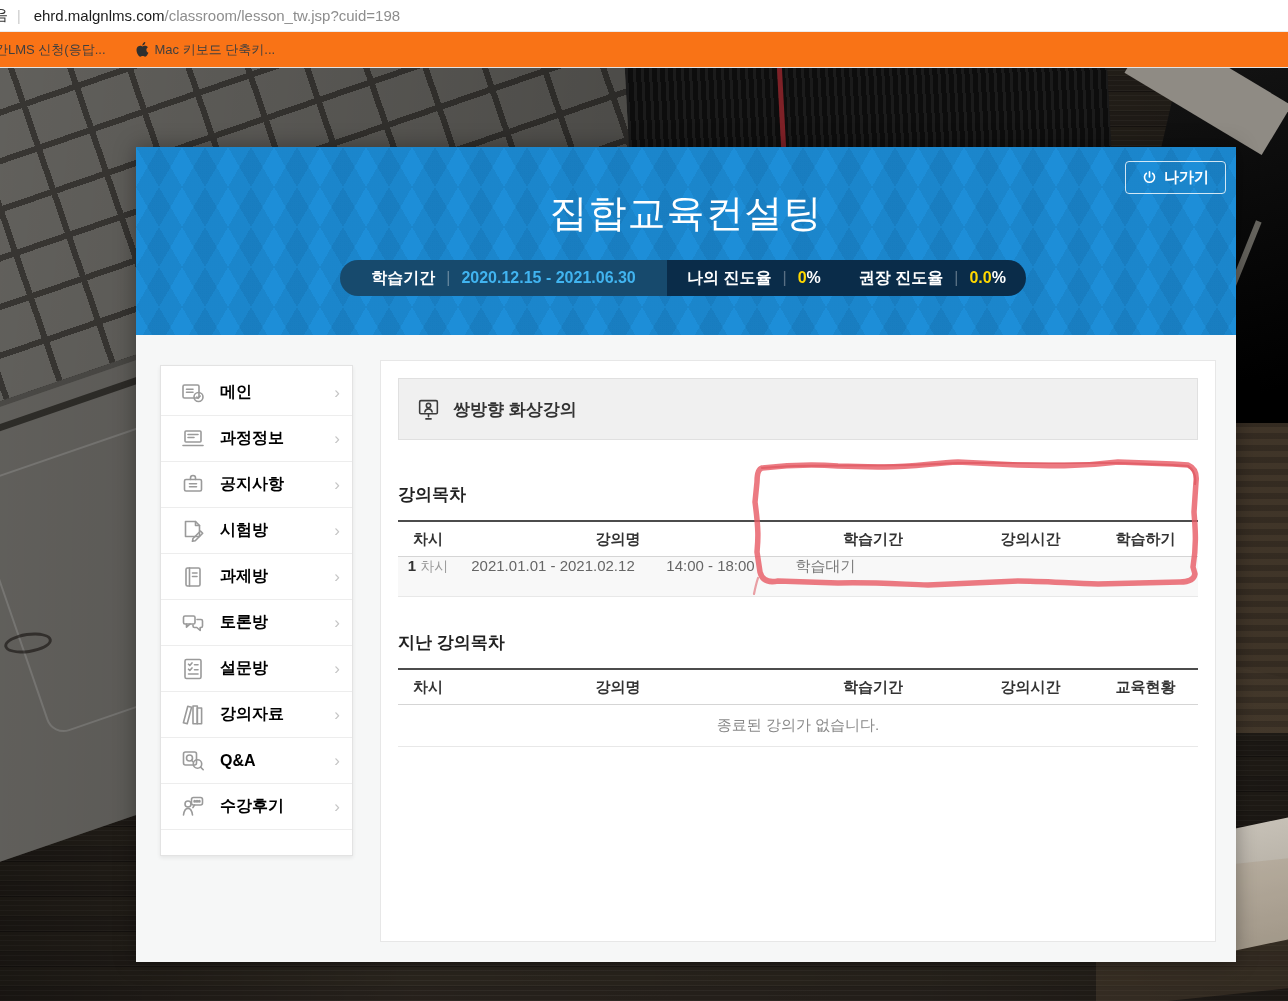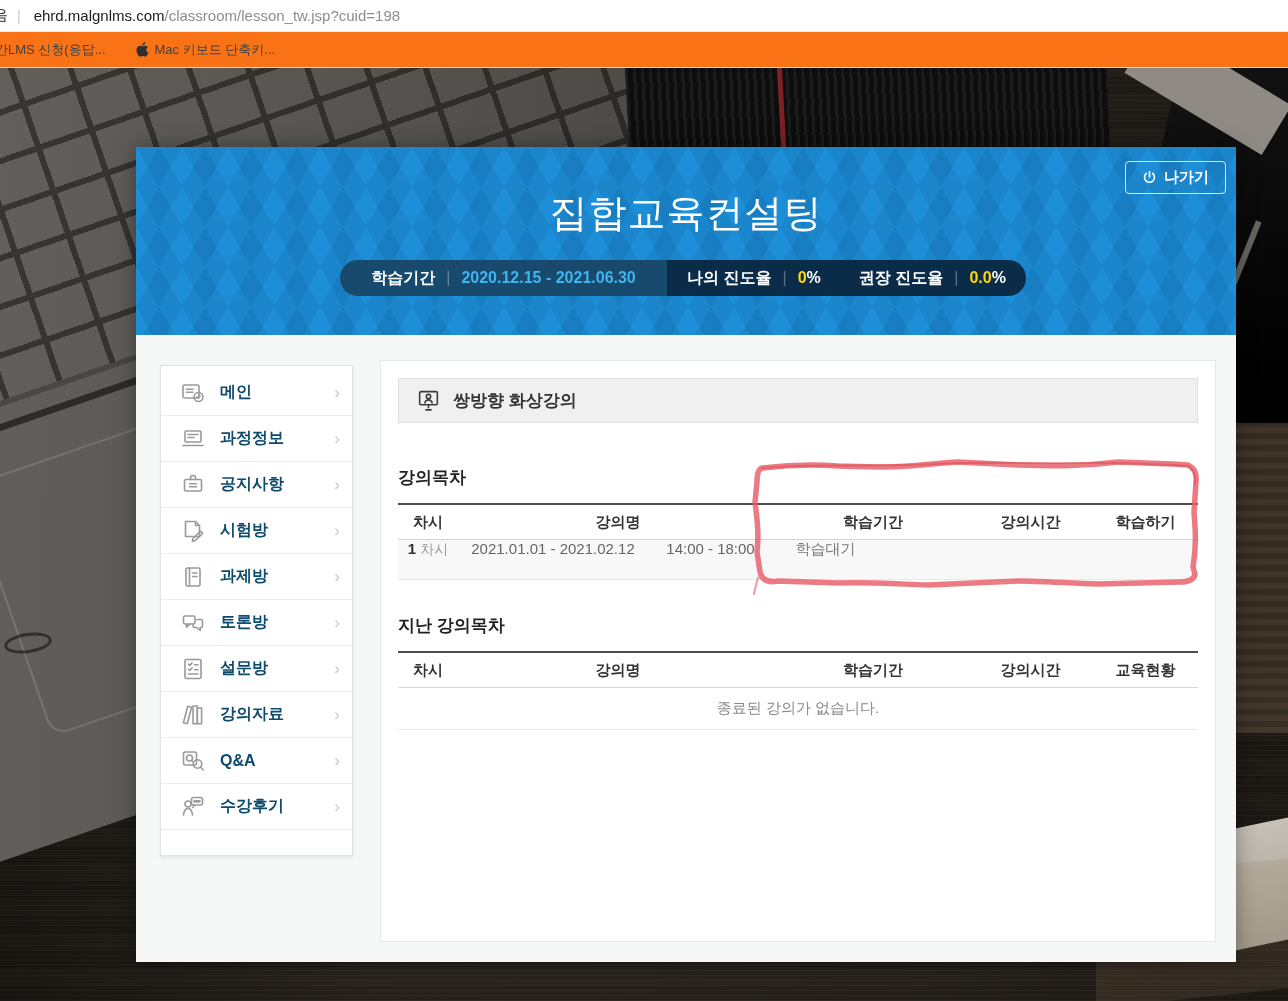--- a/index.html
+++ b/index.html
@@ -81,27 +81,27 @@
   .stat-unit { color:#fff; font-weight:700; }
 
   .content { position:relative; height:627px; background:#f6f7f7; }
 
   
   .sidebar { position:absolute; left:24px; top:30px; width:193px; height:491px; background:#fff;
              border:1px solid #e3e3e3; box-shadow:0 2px 4px rgba(0,0,0,.07); padding:4px 0 26px; }
   .side-item { height:46px; display:flex; align-items:center; padding:0 12px 0 19px;
                border-bottom:1px solid #ededed; cursor:pointer; }
   .si-icon { width:27px; height:27px; flex:none; display:flex; align-items:center; }
-  .si-label { margin-left:13px; font-size:16px; font-weight:700; color:#0c4a6e; }
+  .si-label { margin-left:13px; font-size:16px; font-weight:700; color:#000000; }
   .si-chev { margin-left:auto; color:#c6c6c6; font-size:17px; line-height:1; }
 
   
   .main-box { position:absolute; left:244px; top:25px; width:836px; height:582px; background:#fff;
               border:1px solid #e7e7e7; }
-  .panel-head { margin:17px 17px 0; height:45px; background:#f0f0f0; border:1px solid #e0e0e0;
+  .panel-head { margin:17px 17px 0; height:62px; background:#f0f0f0; border:1px solid #e0e0e0;
                 display:flex; align-items:center; padding-left:17px; gap:12px;
                 font-size:17px; font-weight:700; color:#333; }
   .sec-head { margin:43px 17px 14px; font-size:17px; font-weight:700; color:#222; }
   .sec-head.second { margin-top:34px; }
   .tbl { margin:0 17px; border-top:2px solid #4c4c4c; }
   .thead { display:flex; align-items:center; height:35px; border-bottom:1px solid #d5d5d5;
            font-size:15px; font-weight:700; color:#333; }
   .trow { display:flex; align-items:flex-start; height:40px; background:#f8f8f8;
           border-bottom:1px solid #e8e8e8; font-size:15px; color:#666; }
   .erow { display:flex; align-items:center; justify-content:center; height:42px;

